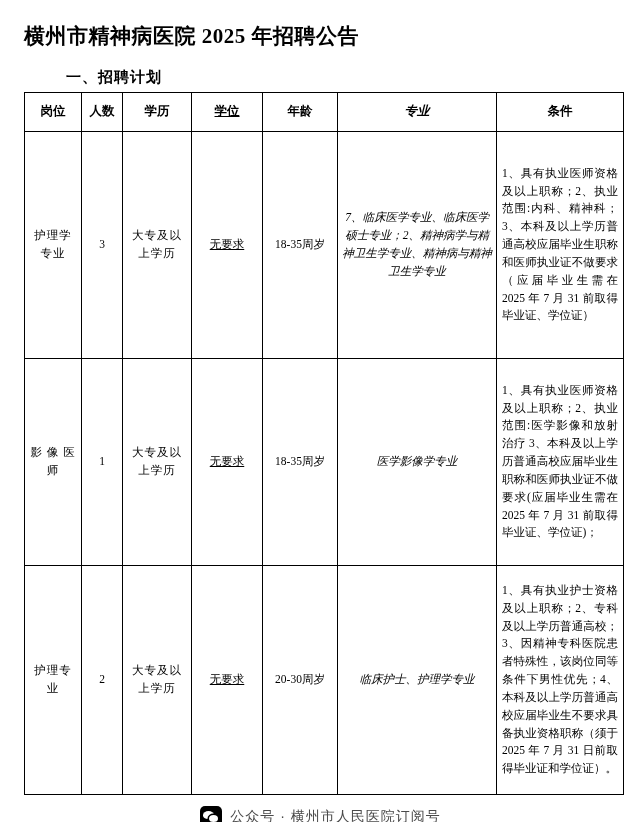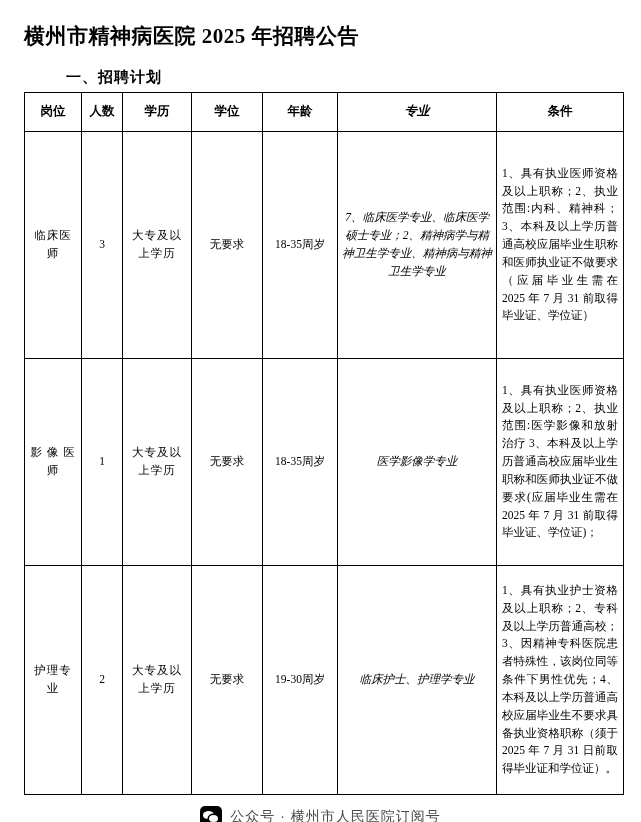--- a/index.html
+++ b/index.html
@@ -56,21 +56,21 @@
   table.recruit th {
     text-align: center;
     font-weight: bold;
     font-size: 12.5px;
     height: 30px;
     padding: 4px 0;
   }
   .c-post   { width: 56px;  text-align: center; }
   .c-num    { width: 40px;  text-align: center; }
   .c-edu    { width: 68px;  text-align: center; }
-  .c-degree { width: 70px;  text-align: center; }
+  .c-degree { width: 70px;  text-align: center; text-decoration: underline; }
   .c-age    { width: 74px;  text-align: center; }
   .c-major  { width: 158px; text-align: center; font-style: italic; }
   .c-cond   { width: 126px; text-align: left; vertical-align: top; }
 
   td.c-post, td.c-num, td.c-edu, td.c-degree, td.c-age, td.c-major {
     text-align: center;
   }
   td.c-post .cellbox,
   td.c-edu .cellbox {
     letter-spacing: 1px;
@@ -147,21 +147,21 @@
         <th class="c-edu">学历</th>
         <th class="c-degree">学位</th>
         <th class="c-age">年龄</th>
         <th class="c-major">专业</th>
         <th class="c-cond">条件</th>
       </tr>
     </thead>
     <tbody>
       <tr class="row-1">
         <td class="c-post">
-            <div class="cellbox">临床医师</div>
+            <div class="cellbox">护理学专业</div>
           </td>
         <td class="c-num">
             <div class="cellbox">3</div>
           </td>
         <td class="c-edu">
             <div class="cellbox">大专及以上学历</div>
           </td>
         <td class="c-degree">
             <div class="cellbox">无要求</div>
           </td>
@@ -205,21 +205,21 @@
         <td class="c-num">
             <div class="cellbox">2</div>
           </td>
         <td class="c-edu">
             <div class="cellbox">大专及以上学历</div>
           </td>
         <td class="c-degree">
             <div class="cellbox">无要求</div>
           </td>
         <td class="c-age">
-            <div class="cellbox">19-30周岁</div>
+            <div class="cellbox">20-30周岁</div>
           </td>
         <td class="c-major">
             <div class="cellbox">临床护士、护理学专业</div>
           </td>
         <td class="c-cond">
             <div class="cellbox">1、具有执业护士资格及以上职称；2、专科及以上学历普通高校；3、因精神专科医院患者特殊性，该岗位同等条件下男性优先；4、本科及以上学历普通高校应届毕业生不要求具备执业资格职称（须于 2025 年 7 月 31 日前取得毕业证和学位证）。</div>
           </td>
       </tr>
     </tbody>
   </table>

